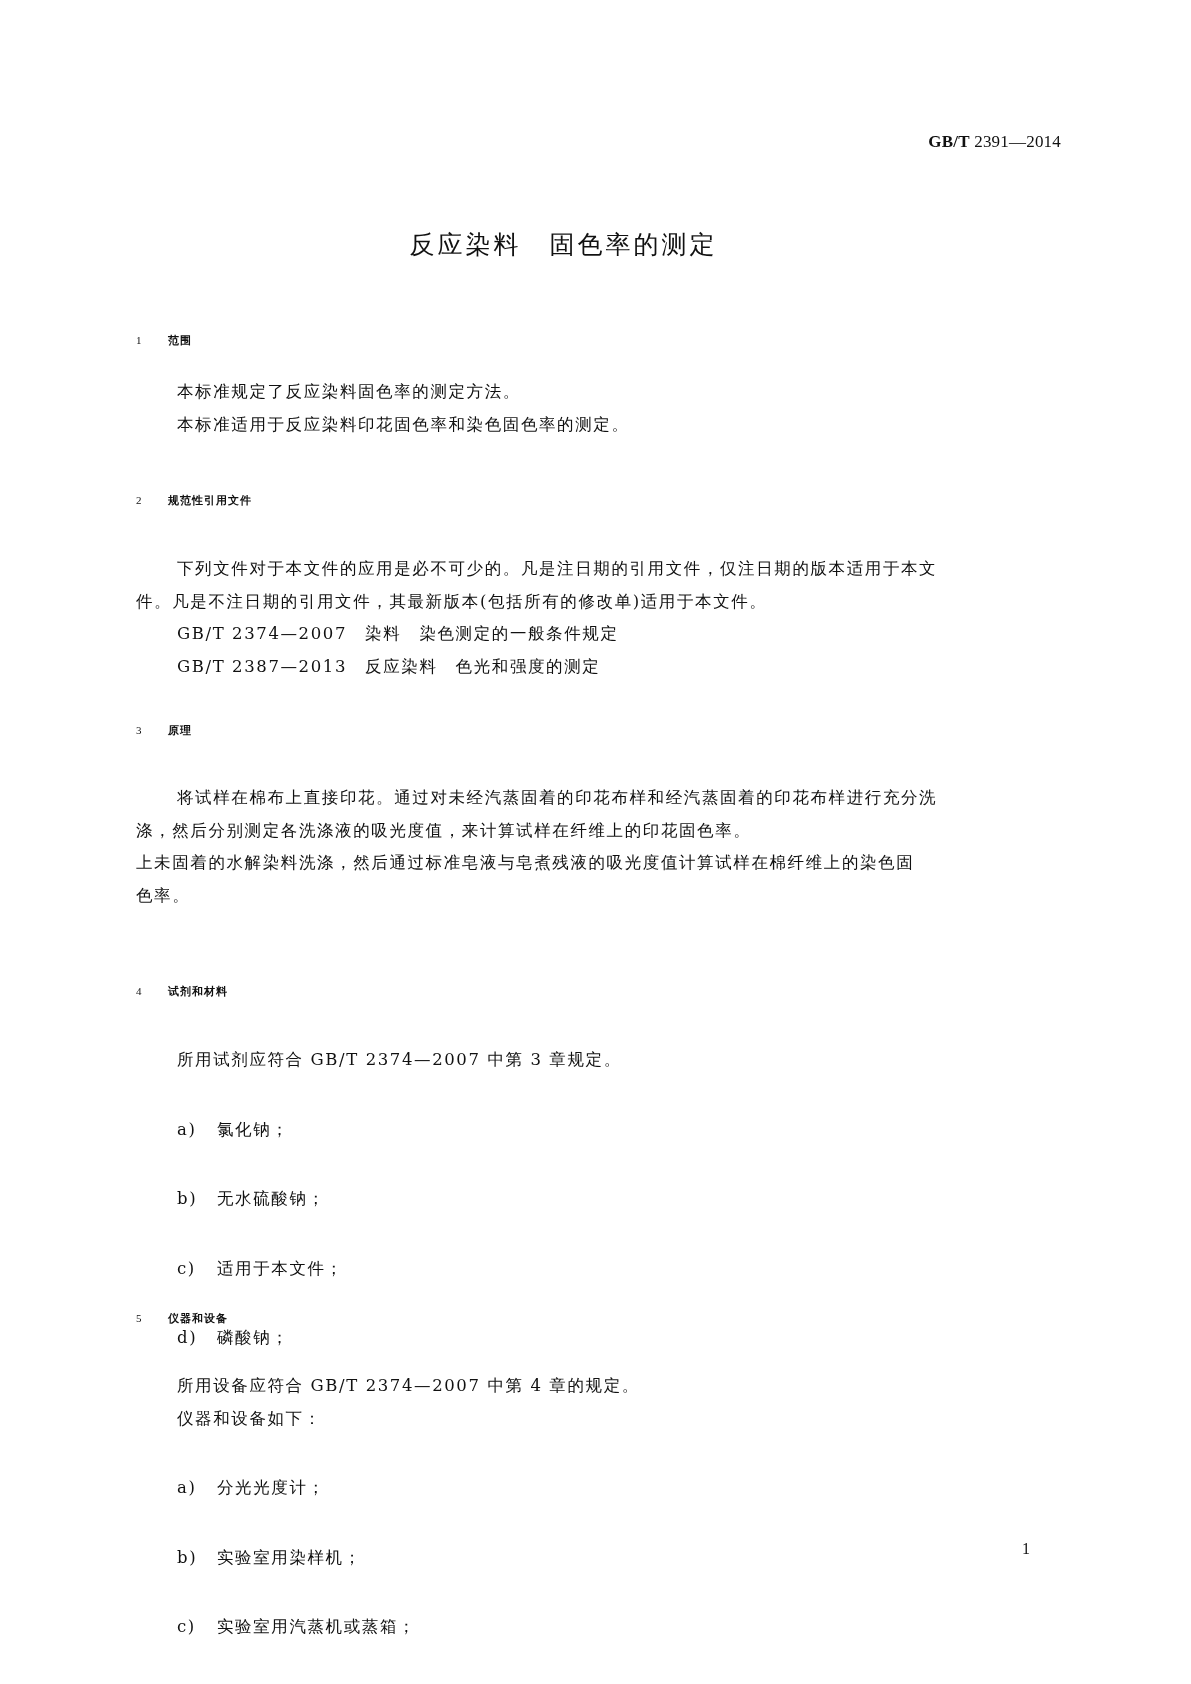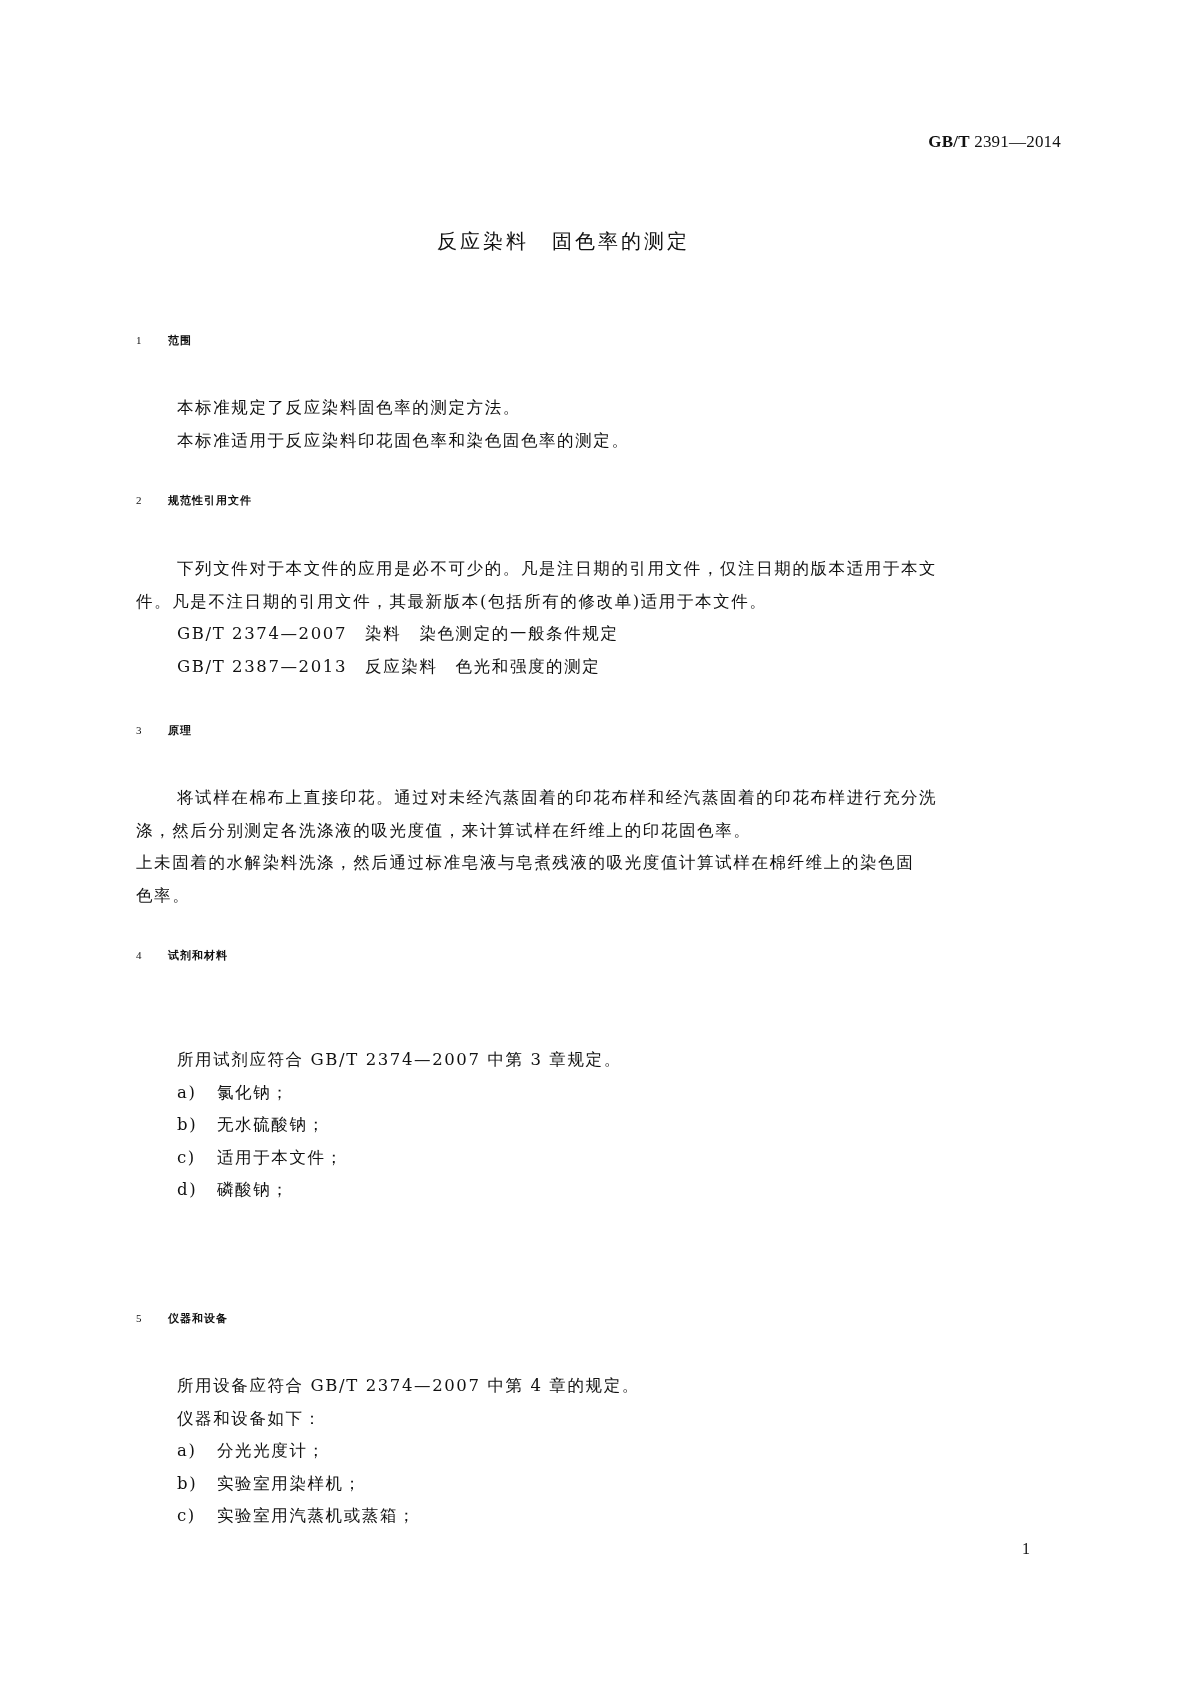--- a/index.html
+++ b/index.html
@@ -10,56 +10,56 @@
   }
   .std-code {
     position: absolute; top: 132px; right: 130px;
     font-family: "Liberation Serif", "DejaVu Serif", serif;
     font-size: 17px; letter-spacing: 0.2px;
   }
   .std-code b { font-weight: bold; }
   .doc-title {
     position: absolute; top: 228px; left: 0; width: 1127px; text-align: center;
     font-family: "DejaVu Sans", "Liberation Sans", sans-serif;
-    font-size: 20px; letter-spacing: 3px; font-weight: normal;
+    font-size: 25px; letter-spacing: 3px; font-weight: normal;
   }
   .sec-head {
     position: absolute; left: 136px;
     font-family: Liberation Serif, serif;
     font-size: 11px; font-weight: bold; letter-spacing: 1px;
   }
   .sec-head .num { display: inline-block; width: 32px; font-weight: normal; }
   .para {
     position: absolute; left: 136px; width: 926px;
     font-size: 16.5px; line-height: 32.5px; letter-spacing: 1.6px;
     text-align: justify;
   }
   .para .line { display: block; white-space: nowrap; }
   .para .indent { padding-left: 41px; }
-  .item { display: block; white-space: nowrap; padding-left: 41px; }
+  .item { display: block; white-space: nowrap; padding-left: 41px; margin-top: 37px; }
   .item .mark { display: inline-block; width: 40px; }
   .page-no {
     position: absolute; top: 1540px; left: 1022px;
     font-family: "Liberation Serif", "DejaVu Serif", serif; font-size: 16px;
   }
 </style>
 </head>
 <body>
 
 <div class="std-code">
   <b>GB/T</b>
   <span>2391—2014</span>
 </div>
 
 <div class="doc-title">反应染料　固色率的测定</div>
 
 <div class="sec-head" style="top:333px">
   <span class="num">1</span><span>范围</span>
 </div>
-<div class="para" style="top:392px">
+<div class="para" style="top:376px">
   <span class="line indent">本标准规定了反应染料固色率的测定方法。</span>
   <span class="line indent">本标准适用于反应染料印花固色率和染色固色率的测定。</span>
 </div>
 
 <div class="sec-head" style="top:493px">
   <span class="num">2</span><span>规范性引用文件</span>
 </div>
 <div class="para" style="top:553px">
   <span class="line indent">下列文件对于本文件的应用是必不可少的。凡是注日期的引用文件，仅注日期的版本适用于本文</span>
   <span class="line">件。凡是不注日期的引用文件，其最新版本(包括所有的修改单)适用于本文件。</span>
@@ -70,21 +70,21 @@
 <div class="sec-head" style="top:723px">
   <span class="num">3</span><span>原理</span>
 </div>
 <div class="para" style="top:782px">
   <span class="line indent">将试样在棉布上直接印花。通过对未经汽蒸固着的印花布样和经汽蒸固着的印花布样进行充分洗</span>
   <span class="line">涤，然后分别测定各洗涤液的吸光度值，来计算试样在纤维上的印花固色率。</span>
   <span class="line">上未固着的水解染料洗涤，然后通过标准皂液与皂煮残液的吸光度值计算试样在棉纤维上的染色固</span>
   <span class="line">色率。</span>
 </div>
 
-<div class="sec-head" style="top:948px">
+<div class="sec-head" style="top:984px">
   <span class="num">4</span><span>试剂和材料</span>
 </div>
 <div class="para" style="top:1044px">
   <span class="line indent">所用试剂应符合 GB/T 2374—2007 中第 3 章规定。</span>
   <span class="item"><span class="mark">a)</span><span>氯化钠；</span></span>
   <span class="item"><span class="mark">b)</span><span>无水硫酸钠；</span></span>
   <span class="item"><span class="mark">c)</span><span>适用于本文件；</span></span>
   <span class="item"><span class="mark">d)</span><span>磷酸钠；</span></span>
 </div>
 

